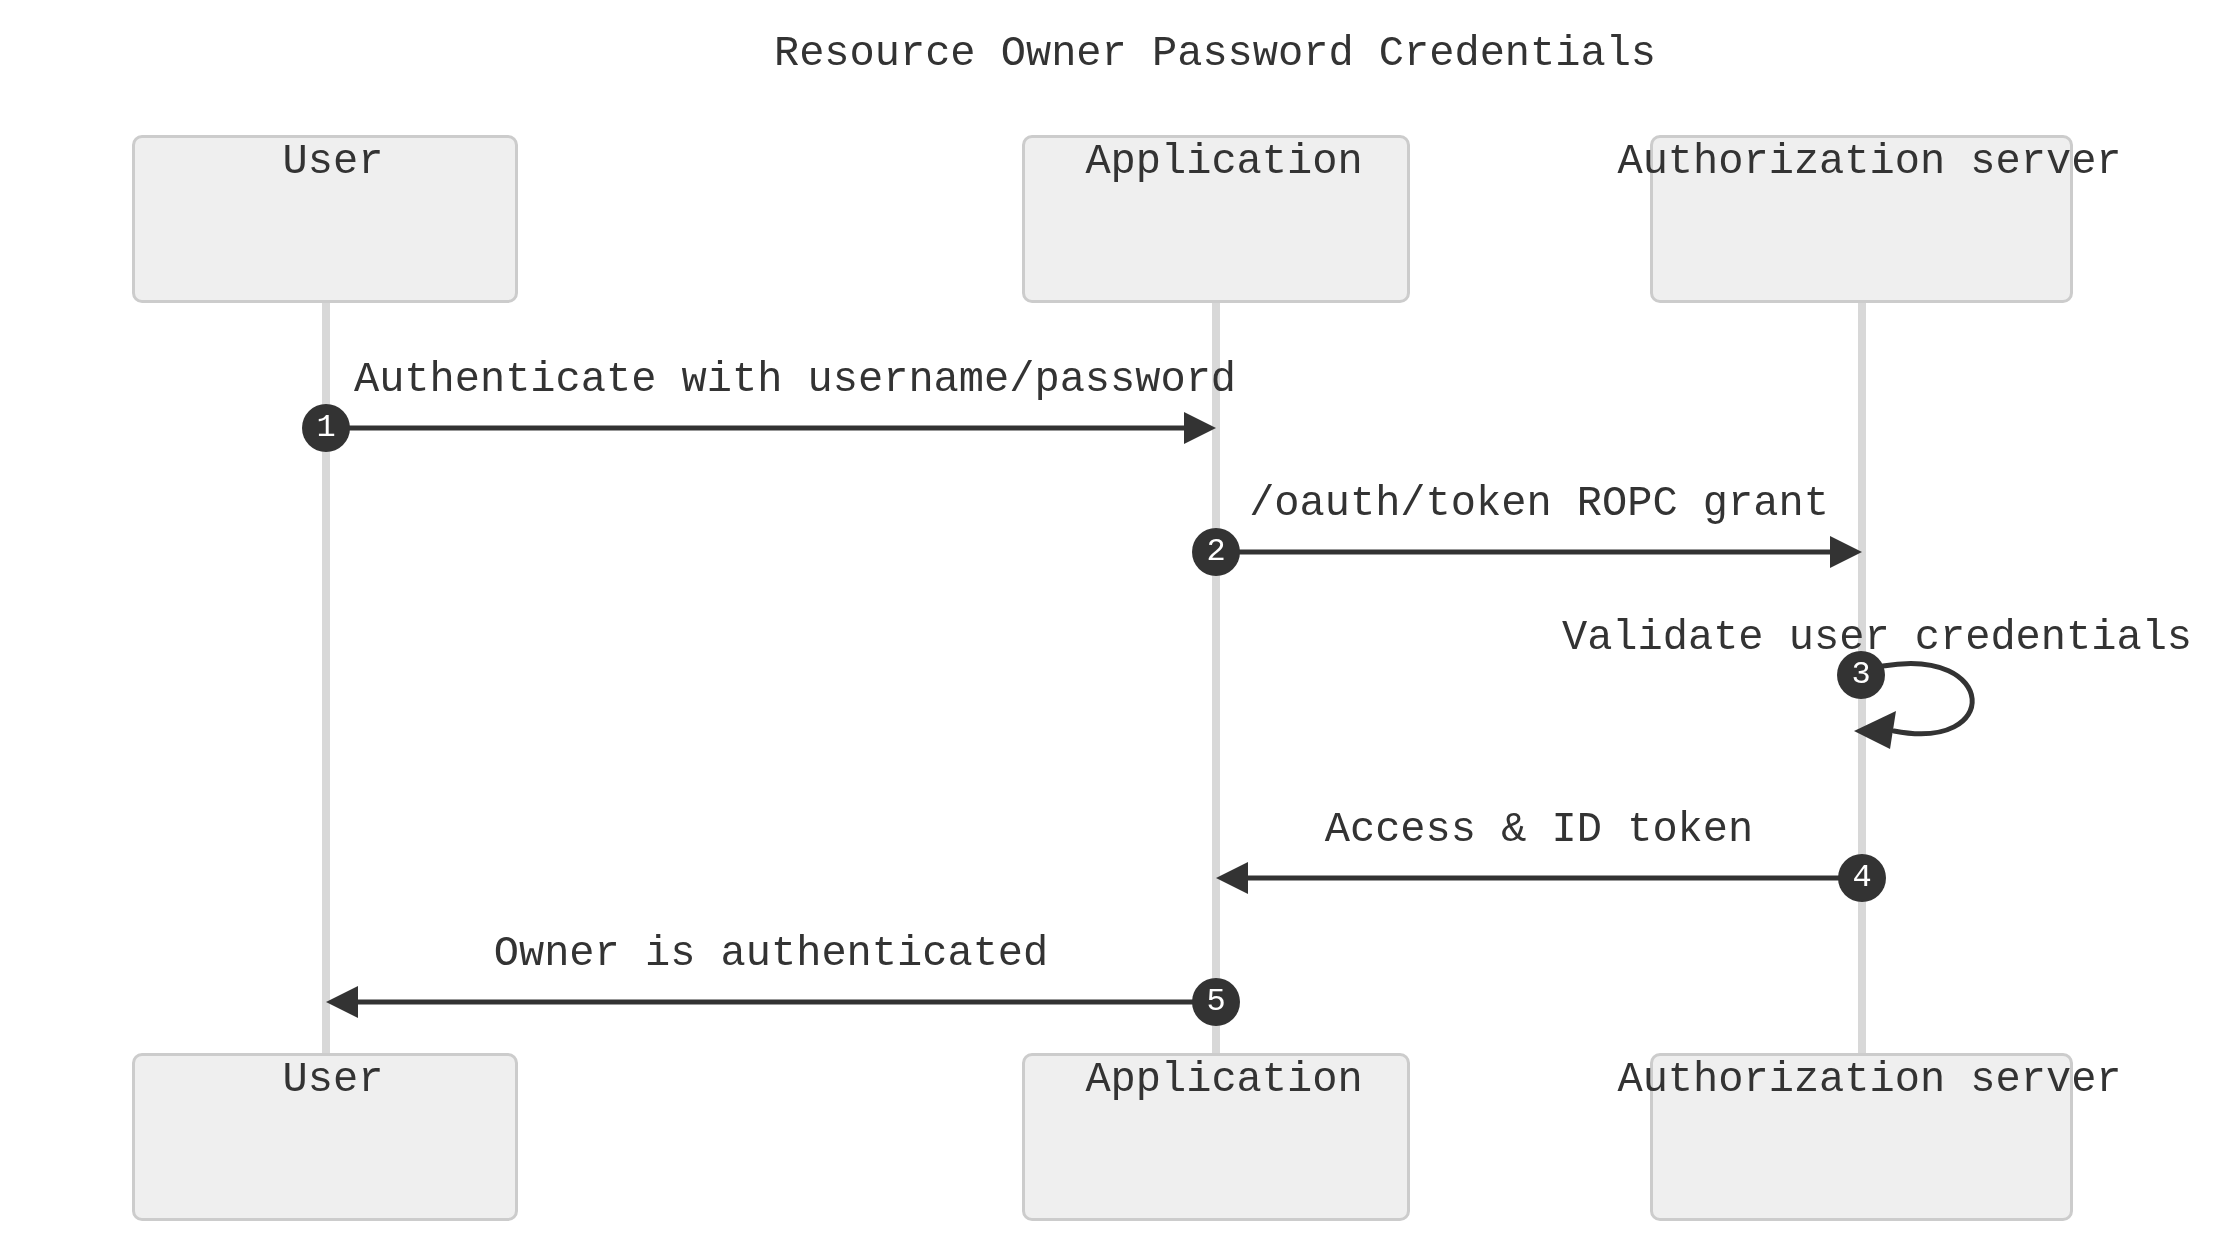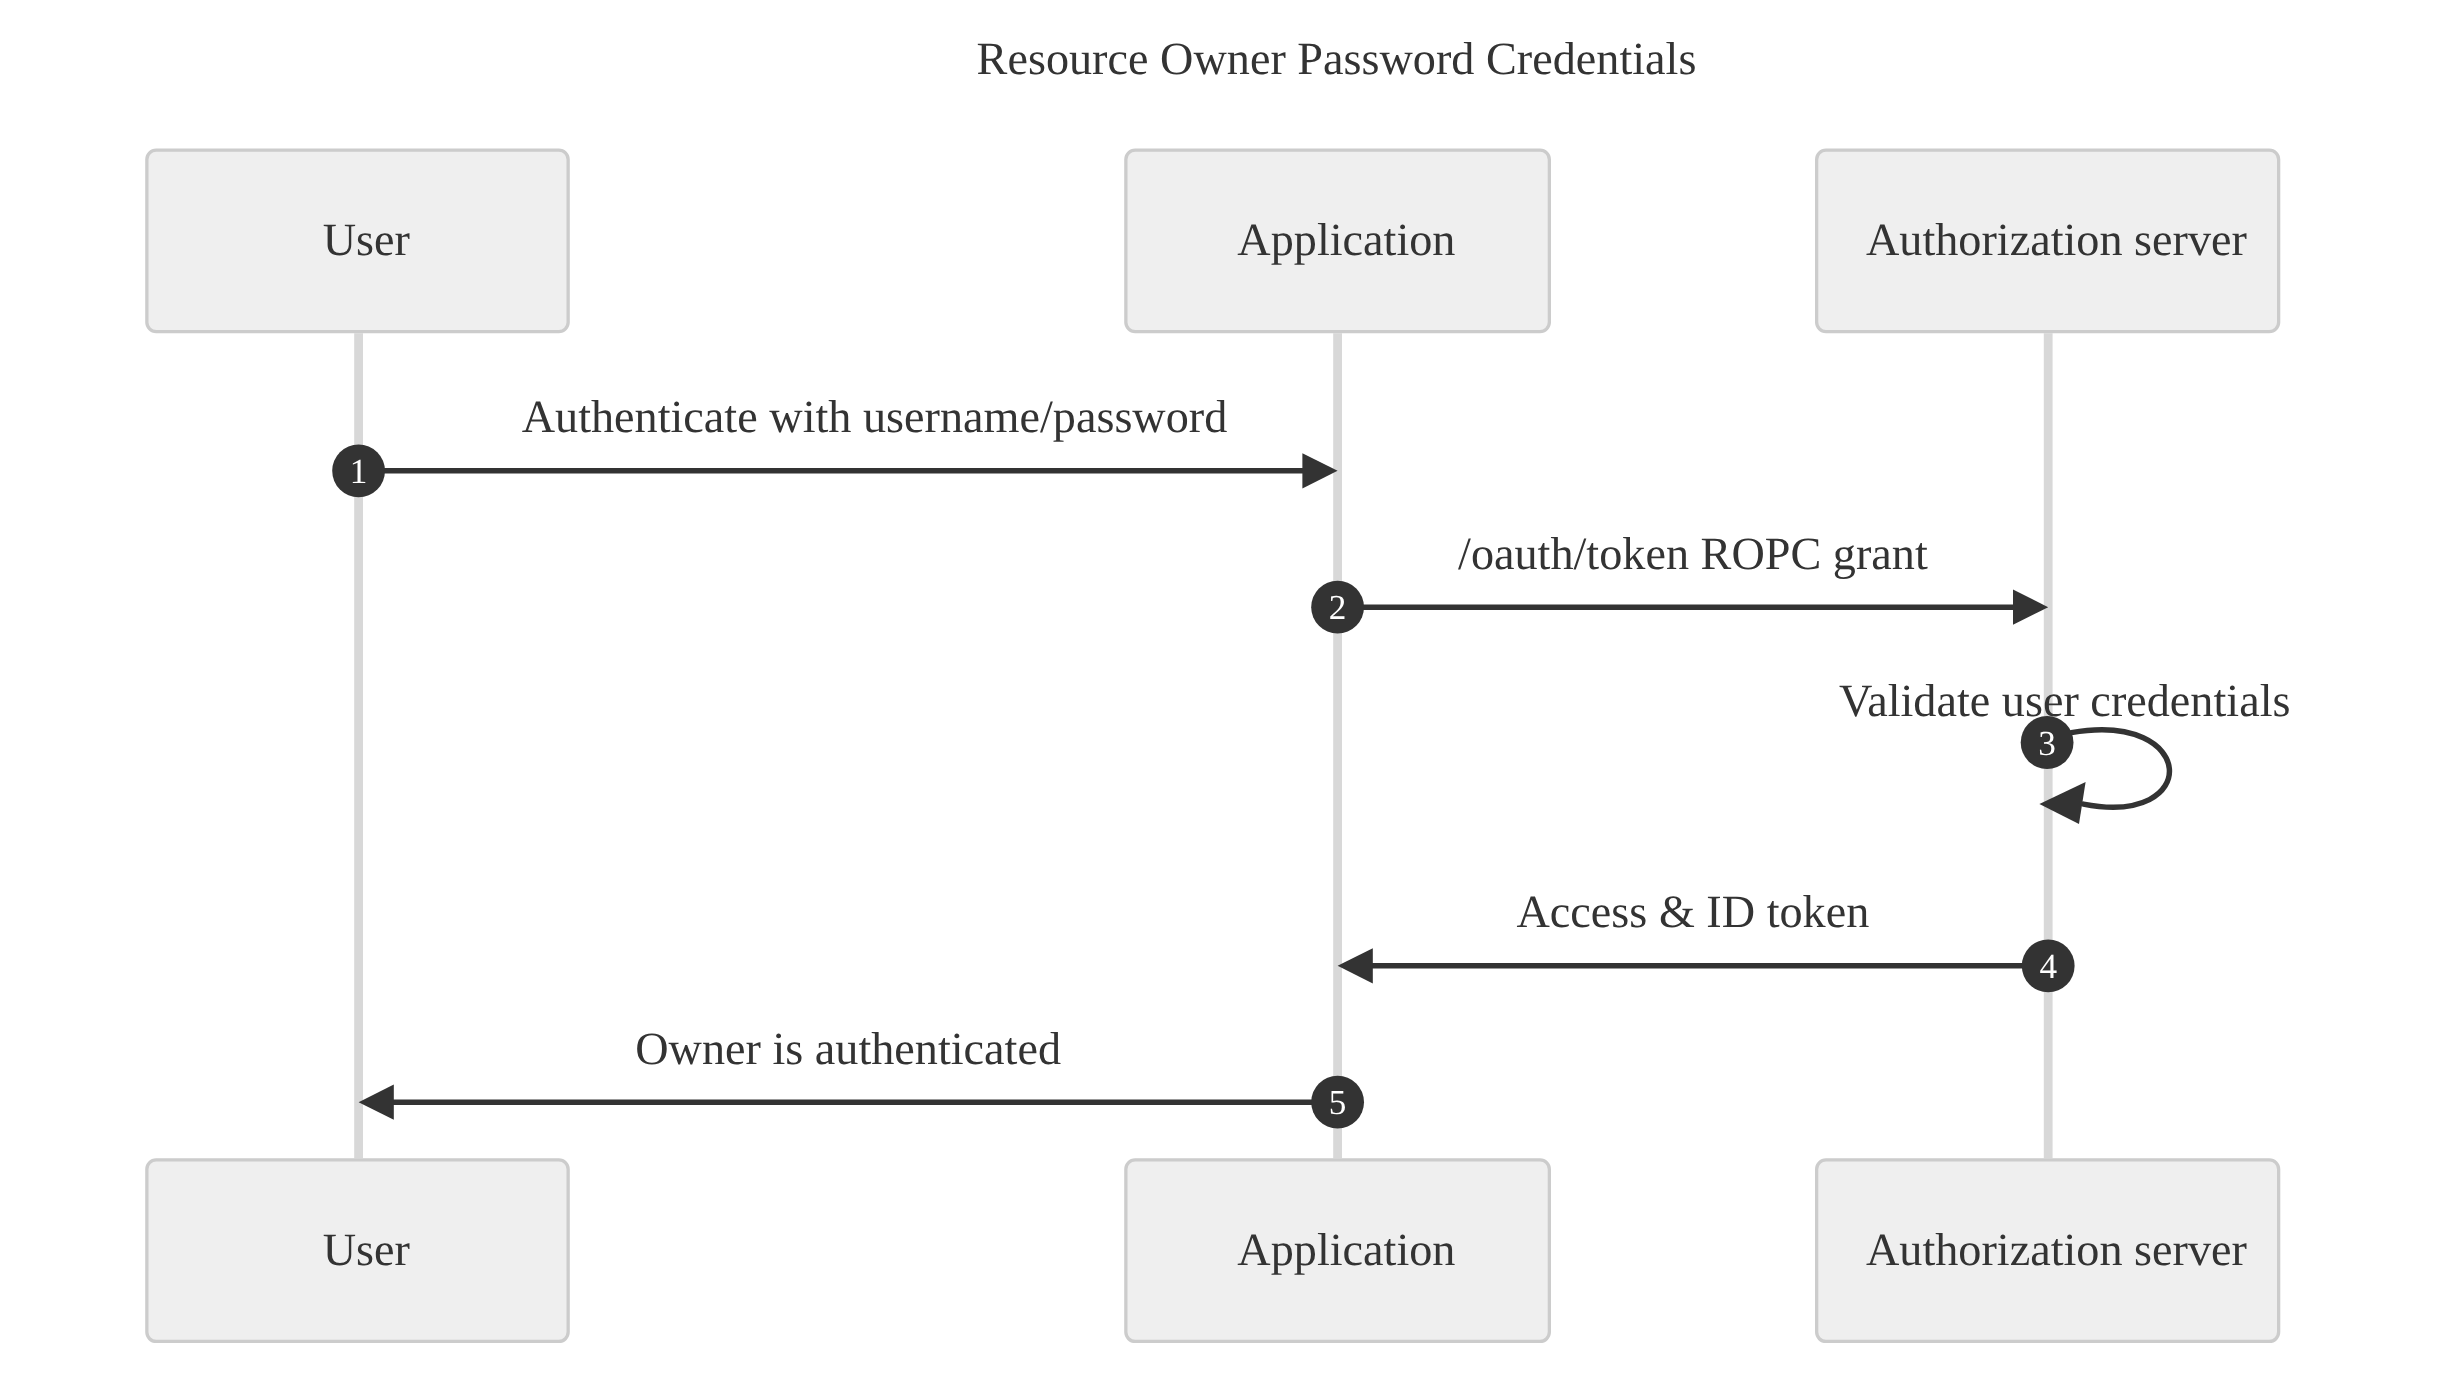--- a/index.html
+++ b/index.html
@@ -5,21 +5,21 @@
   html, body {
     margin: 0;
     padding: 0;
     background: #ffffff;
   }
   #stage {
     position: relative;
     width: 2216px;
     height: 1257px;
     background: #ffffff;
-    font-family: Liberation Serif, serif;
+    font-family: Liberation Mono, monospace;
     color: #333333;
     overflow: hidden;
   }
   #wires {
     position: absolute;
     top: 0; left: 0;
     width: 2216px;
     height: 1257px;
   }
   .diagram-title {
@@ -33,21 +33,20 @@
     color: #333333;
   }
   .actor-box {
     position: absolute;
     height: 168px;
     background: #efefef;
     border: 3px solid #cccccc;
     border-radius: 10px;
     box-sizing: border-box;
     display: flex;
-    align-items: center;
     justify-content: center;
     padding-left: 16px;
   }
   .actor-label {
     font-size: 42px;
     line-height: 48px;
     white-space: nowrap;
     color: #333333;
   }
   .msg-label {

